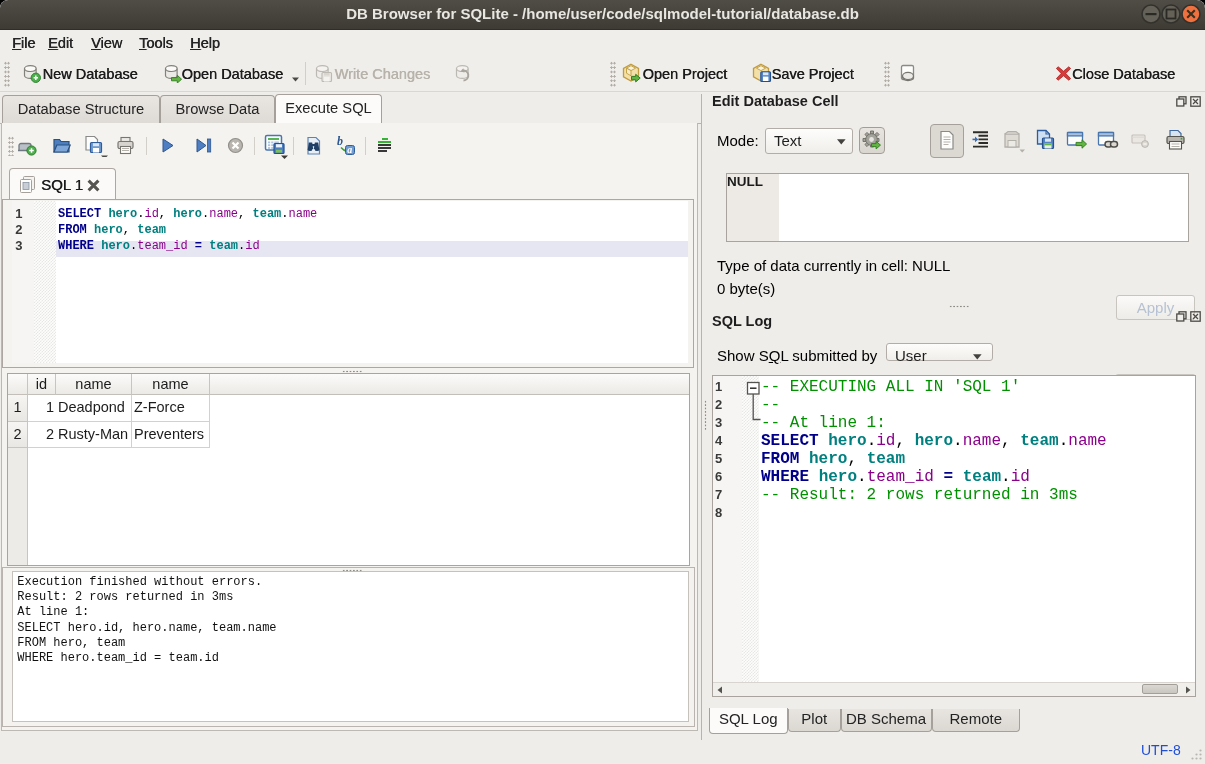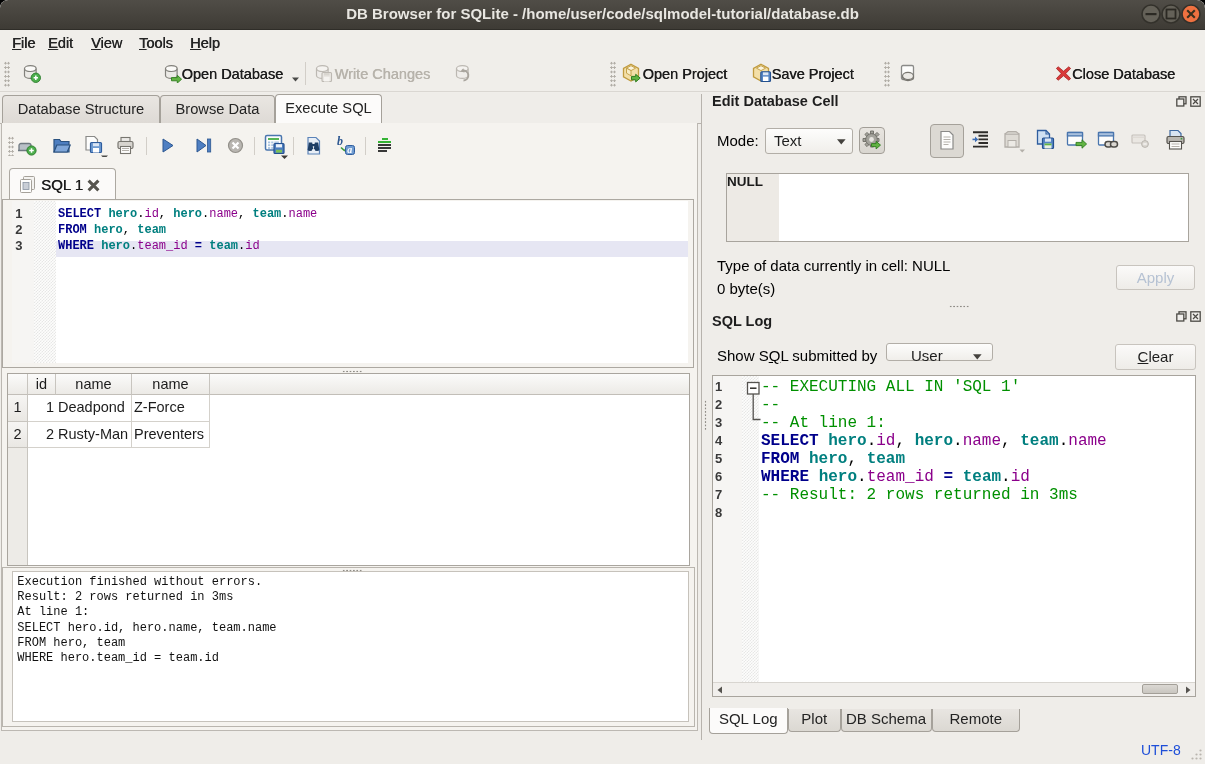--- a/index.html
+++ b/index.html
@@ -60,21 +60,21 @@
  border-right:1px solid #d4d1cb;border-bottom:1px solid #d4d1cb;background:#fff;}
 
 #msgouter{left:2px;top:566.5px;width:692.5px;height:160px;box-sizing:border-box;border:1px solid #b9b5ae;background:#f5f3ef;}
 #msginner{left:11.5px;top:570.5px;width:677px;height:151.5px;box-sizing:border-box;border:1px solid #c6c2bb;background:#fff;padding-left:44px;}
 
 #docksep{left:701px;top:94px;width:1px;height:646px;background:#b7b3ad;}
 .docktitle{font-size:14.5px;font-weight:bold;color:#1e1e1e;}
 .combo{position:absolute;box-sizing:border-box;border:1px solid #b2aea7;border-radius:3px;
  background:linear-gradient(#fdfdfc,#f0eeea);font-size:15px;color:#1e1e1e;}
 .btn{position:absolute;box-sizing:border-box;border:1px solid #c8c4be;border-radius:3px;
- background:linear-gradient(#fbfaf9,#eeece8);font-size:15px;text-align:center;}
+ background:linear-gradient(#fbfaf9,#eeece8);font-size:15px;text-align:center;margin-top:30px;}
 #celltext{left:726px;top:173px;width:463px;height:69px;box-sizing:border-box;border:1px solid #a8a49d;background:#fff;}
 #cellstrip{position:absolute;left:0;top:0;bottom:0;width:52px;background:#edeae5;}
 #logframe{left:712px;top:375px;width:484px;height:322px;box-sizing:border-box;border:1px solid #a8a49d;background:#fff;}
 .btab{position:absolute;box-sizing:border-box;font-size:15px;color:#232323;
  border:1px solid #a5a19a;border-top:none;border-radius:0 0 4px 4px;
  background:linear-gradient(#e8e5e1,#dbd8d2);text-align:center;}
 .btab.active{background:#fcfbfa;}
 .dots-h{width:20px;height:3px;background-image:radial-gradient(circle,#8f8c86 0.9px,transparent 1.1px);background-size:3.4px 3px;}
 .dots-v{width:3px;height:30px;background-image:radial-gradient(circle,#8f8c86 0.9px,transparent 1.1px);background-size:3px 3.4px;}
 </style></head>
@@ -99,20 +99,21 @@
     <span style="left:190px"><u>H</u>elp</span>
   </div>
   <div id="toolbar" class="abs">
     <div class="handle" style="left:4px"></div>
     <svg class="abs" style="left:22px;top:10px" width="19" height="19" viewBox="0 0 19 19">
         <path d="M2.5 4.5v7c0 1.6 2.6 2.9 5.8 2.9s5.8-1.3 5.8-2.9v-7" fill="#eceae6" stroke="#82807b" stroke-width="1.2"></path>
         <ellipse cx="8.3" cy="4.6" rx="5.8" ry="2.9" fill="#fbfaf8" stroke="#82807b" stroke-width="1.2"></ellipse>
         <circle cx="13.8" cy="13.8" r="4.7" fill="#4cae4c" stroke="#2d7d2d" stroke-width="0.9"></circle>
         <path d="M13.8 11.6v4.4M11.6 13.8h4.4" stroke="#fff" stroke-width="1.5"></path>
       </svg>
+    <div class="tbtn" style="left:42.5px">New Database</div>
     <svg class="abs" style="left:163px;top:10px" width="19" height="19" viewBox="0 0 19 19">
         <path d="M2.5 4.5v7c0 1.6 2.6 2.9 5.8 2.9s5.8-1.3 5.8-2.9v-7" fill="#eceae6" stroke="#82807b" stroke-width="1.2"></path>
         <ellipse cx="8.3" cy="4.6" rx="5.8" ry="2.9" fill="#fbfaf8" stroke="#82807b" stroke-width="1.2"></ellipse>
         <path d="M8.5 13.6h5.8v-2.3l4.3 3.9-4.3 3.9v-2.3H8.5z" fill="#62b443" stroke="#2f7d1f" stroke-width="0.9"></path>
       </svg>
     <div class="tbtn" style="left:181.5px">Open Database</div>
     <svg class="abs" style="left:291px;top:22px" width="10" height="8" viewBox="0 0 10 8">
         <path d="M1 1.5h7L4.5 5.5z" fill="#4a4a48"></path>
       </svg>
     <div class="tsep" style="left:305px"></div>
@@ -383,21 +384,21 @@
   <div class="abs docktitle" style="left:712px;top:313px;">SQL Log</div>
   <svg class="abs" style="left:1176px;top:311px" width="11" height="11" viewBox="0 0 11 11">
       <rect x="3" y="0.8" width="7" height="7" fill="none" stroke="#4c4a46" stroke-width="1.3"></rect>
       <rect x="0.8" y="3" width="7" height="7" fill="#f1efec" stroke="#4c4a46" stroke-width="1.3"></rect>
     </svg>
   <svg class="abs" style="left:1189.5px;top:311px" width="11" height="11" viewBox="0 0 11 11">
       <rect x="0.8" y="0.8" width="9.4" height="9.4" fill="none" stroke="#4c4a46" stroke-width="1.3"></rect>
       <path d="M3 3l5 5M8 3l-5 5" stroke="#4c4a46" stroke-width="1.2"></path>
     </svg>
   <div class="abs" style="left:717px;top:347px;font-size:15px;">Show S<u>Q</u>L submitted by</div>
-  <div class="combo" style="left:886px;top:343px;width:107px;height:18px;line-height:24px;padding-left:24px;">User</div>
+  <div class="combo" style="left:886px;top:343px;width:107px;height:18px;line-height:24px;padding-left:8px;">User</div>
   <svg class="abs" style="left:972px;top:353px" width="11" height="8" viewBox="0 0 11 8">
       <path d="M1 1.2h8.6L5.3 6.6z" fill="#44423e"></path>
     </svg>
   <div class="btn" style="left:1115px;top:344px;width:81px;height:26px;line-height:24px;color:#1e1e1e;"><u>C</u>lear</div>
   <div id="logframe" class="abs">
     <div class="nummargin" style="width:29px;"></div>
     <div class="foldmargin" style="left:29px;width:17px;"></div>
     <pre class="abs num" style="left:0;top:1.5px;width:20px;text-align:left;padding-left:2px;font-size:13px;line-height:18.1px;font-family:'Liberation Sans',sans-serif;">1
 2
 3

